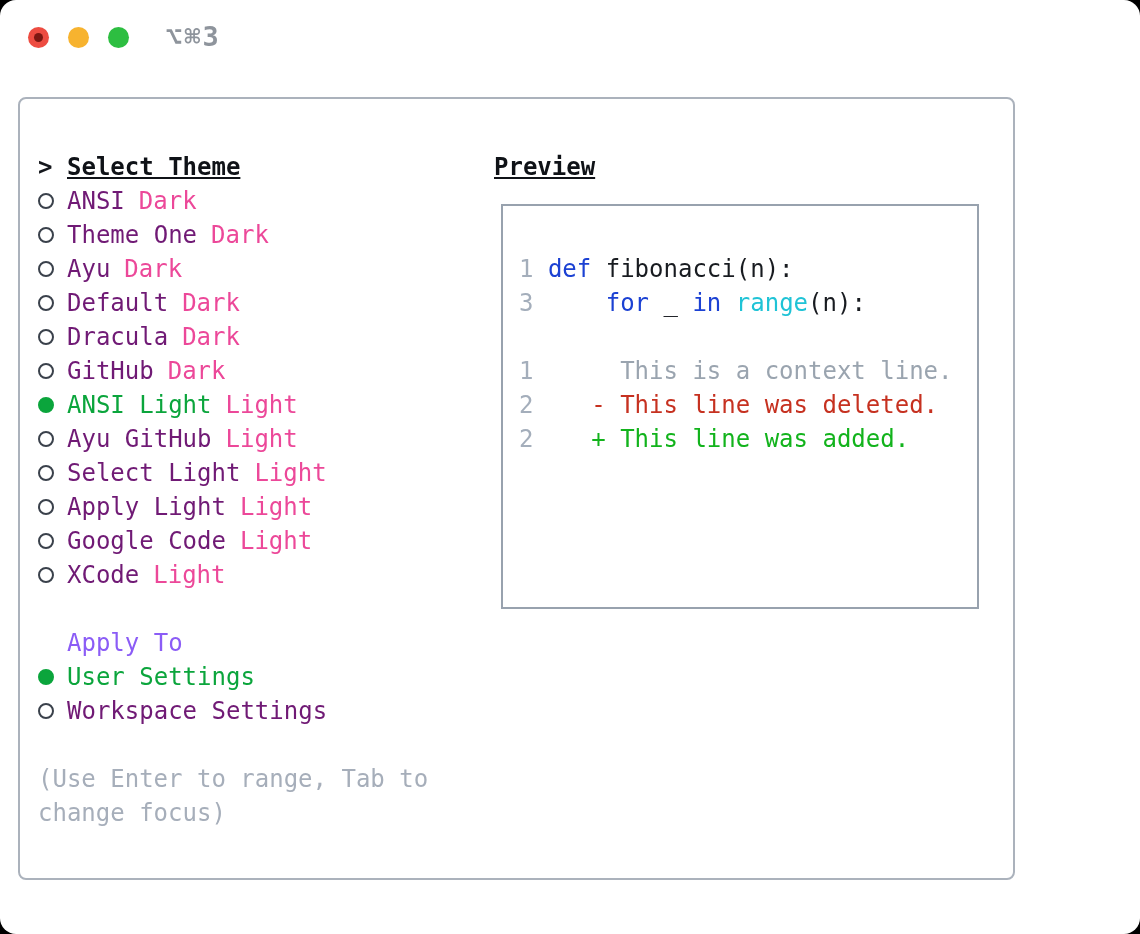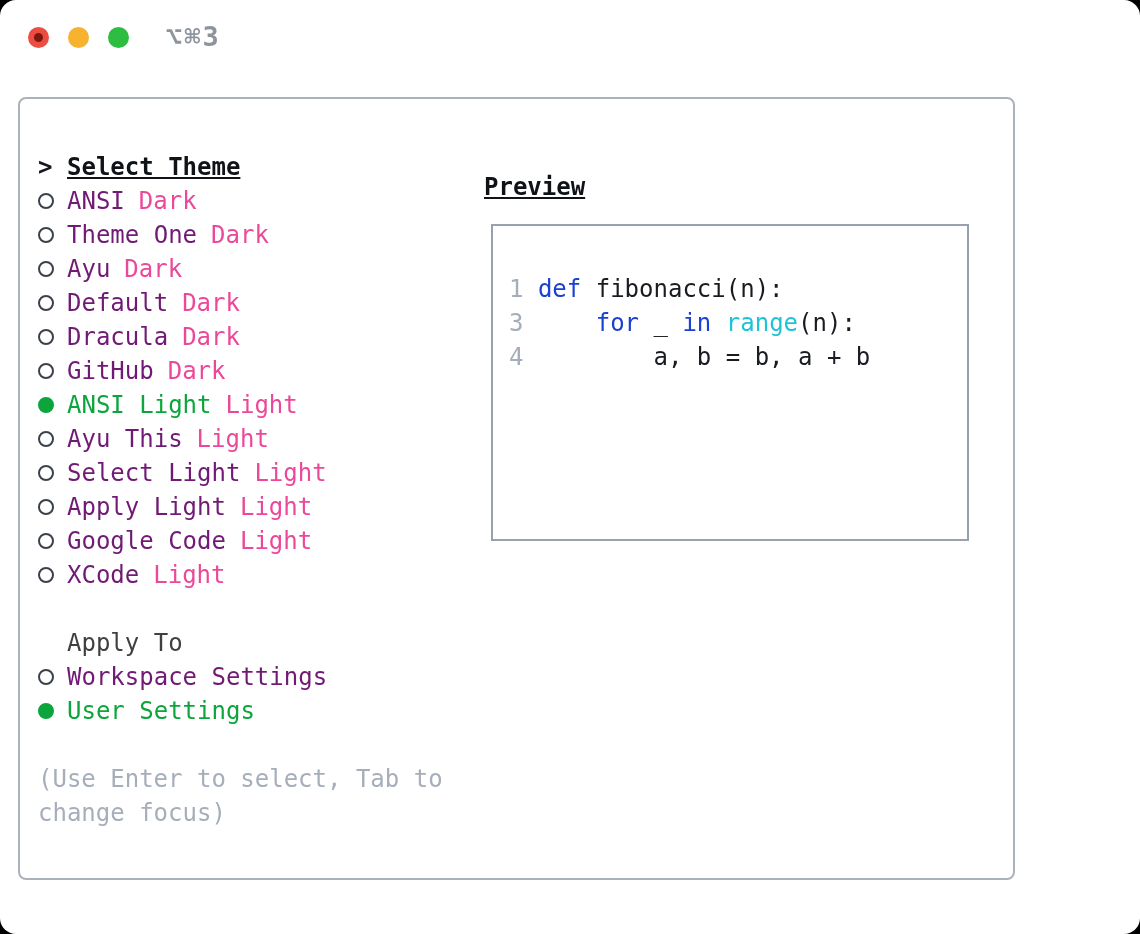--- a/index.html
+++ b/index.html
@@ -18,38 +18,38 @@
   .shortcut {
     position:absolute; left:166px; top:21px;
     font-size:27px; font-weight:700; color:#8e949c; letter-spacing:2px;
   }
   
   .window {
     position:absolute; left:18px; top:97px; width:997px; height:783px;
     box-sizing:border-box; border:2px solid #abb2bc; border-radius:8px; background:#fff;
   }
   .left-col  { position:absolute; left:18px;  top:51px; }
-  .right-col { position:absolute; left:464px; top:51px;margin-top:20px; }
+  .right-col { position:absolute; left:474px; top:51px; }
 
   .row { display:flex; align-items:center; height:34px; font-size:24px; }
   .marker { width:29px; flex:none; display:flex; align-items:center; }
   .arrow-glyph { font-weight:700; color:#14171c; }
   .radio { width:12px; height:12px; border:2px solid #3a414b; border-radius:50%; box-sizing:content-box; }
   .radio.on { background:#0ba53c; border-color:#0ba53c; }
   .heading { font-weight:700; color:#0f1217;text-decoration:underline; }
-  .subheading { font-weight:400; color:#404040; }
+  .subheading { font-weight:400; color:#8b5cf6; }
   .item-label { color:#701a75; white-space:pre; }
   .item-label.selected { color:#0ba53c; }
   .tag { color:#ec4899; margin-left:14px; white-space:pre; }
   .spacer { height:34px; }
   .help { width:432px; margin-top:34px; font-size:24px; line-height:34px; color:#a6aeba; }
 
   
   .preview-box {
-    margin-left:7px; margin-top:20px; width:478px; height:317px;
+    margin-left:7px; margin-top:20px; width:478px; height:405px;
     box-sizing:border-box; border:2px solid #98a2ae; background:#fff;
     padding:46px 4px 0 16px; overflow:hidden;
   }
   .line { margin:0; font-family:inherit; font-size:24px; line-height:34px; white-space:pre; }
   .blank-line { height:34px; }
   .gutter { color:#a4aebb; }
   .tok-plain   { color:#181b20; }
   .tok-keyword { color:#1b41d3; }
   .tok-number  { color:#17ab22; }
   .tok-builtin { color:#1fc3d6; }
@@ -129,21 +129,21 @@
             <span class="marker">
               <span class="radio on"></span>
             </span>
             <span class="item-label selected">ANSI Light</span>
             <span class="tag">Light</span>
           </div>
           <div class="row">
             <span class="marker">
               <span class="radio"></span>
             </span>
-            <span class="item-label">Ayu This</span>
+            <span class="item-label">Ayu GitHub</span>
             <span class="tag">Light</span>
           </div>
           <div class="row">
             <span class="marker">
               <span class="radio"></span>
             </span>
             <span class="item-label">Select Light</span>
             <span class="tag">Light</span>
           </div>
           <div class="row">
@@ -170,43 +170,47 @@
         </div>
 
       <div class="spacer"></div>
       <div class="row">
         <span class="marker"></span>
         <span class="subheading">Apply To</span>
       </div>
       <div id="apply-list">
           <div class="row">
             <span class="marker">
+              <span class="radio on"></span>
+            </span>
+            <span class="item-label selected">User Settings</span>
+          </div>
+          <div class="row">
+            <span class="marker">
               <span class="radio"></span>
             </span>
             <span class="item-label">Workspace Settings</span>
           </div>
-          <div class="row">
-            <span class="marker">
-              <span class="radio on"></span>
-            </span>
-            <span class="item-label selected">User Settings</span>
-          </div>
         </div>
 
-      <div class="help">(Use Enter to select, Tab to change focus)</div>
+      <div class="help">(Use Enter to range, Tab to change focus)</div>
     </div>
 
     <div class="right-col">
       <div class="row">
         <span class="heading">Preview</span>
       </div>
       <div class="preview-box">
         <div id="code-lines">
             <pre class="line"><span class="gutter">1 </span><span class="tok-keyword">def</span><span class="tok-plain"> fibonacci(n):</span></pre>
             <pre class="line"><span class="gutter">3 </span><span class="tok-plain">    </span><span class="tok-keyword">for</span><span class="tok-plain"> _ </span><span class="tok-keyword">in</span><span class="tok-plain"> </span><span class="tok-builtin">range</span><span class="tok-plain">(n):</span></pre>
-            <pre class="line"><span class="gutter">4 </span><span class="tok-plain">        a, b = b, a + b</span></pre>
           </div>
         <div class="blank-line"></div>
+        <div id="diff-lines">
+            <pre class="line"><span class="gutter">1</span><span class="diff-context">      This is a context line.</span></pre>
+            <pre class="line"><span class="gutter">2</span><span class="diff-deleted">    - This line was deleted.</span></pre>
+            <pre class="line"><span class="gutter">2</span><span class="diff-added">    + This line was added.</span></pre>
+          </div>
       </div>
     </div>
 
   </div>
 </div>
 
 </body></html>

